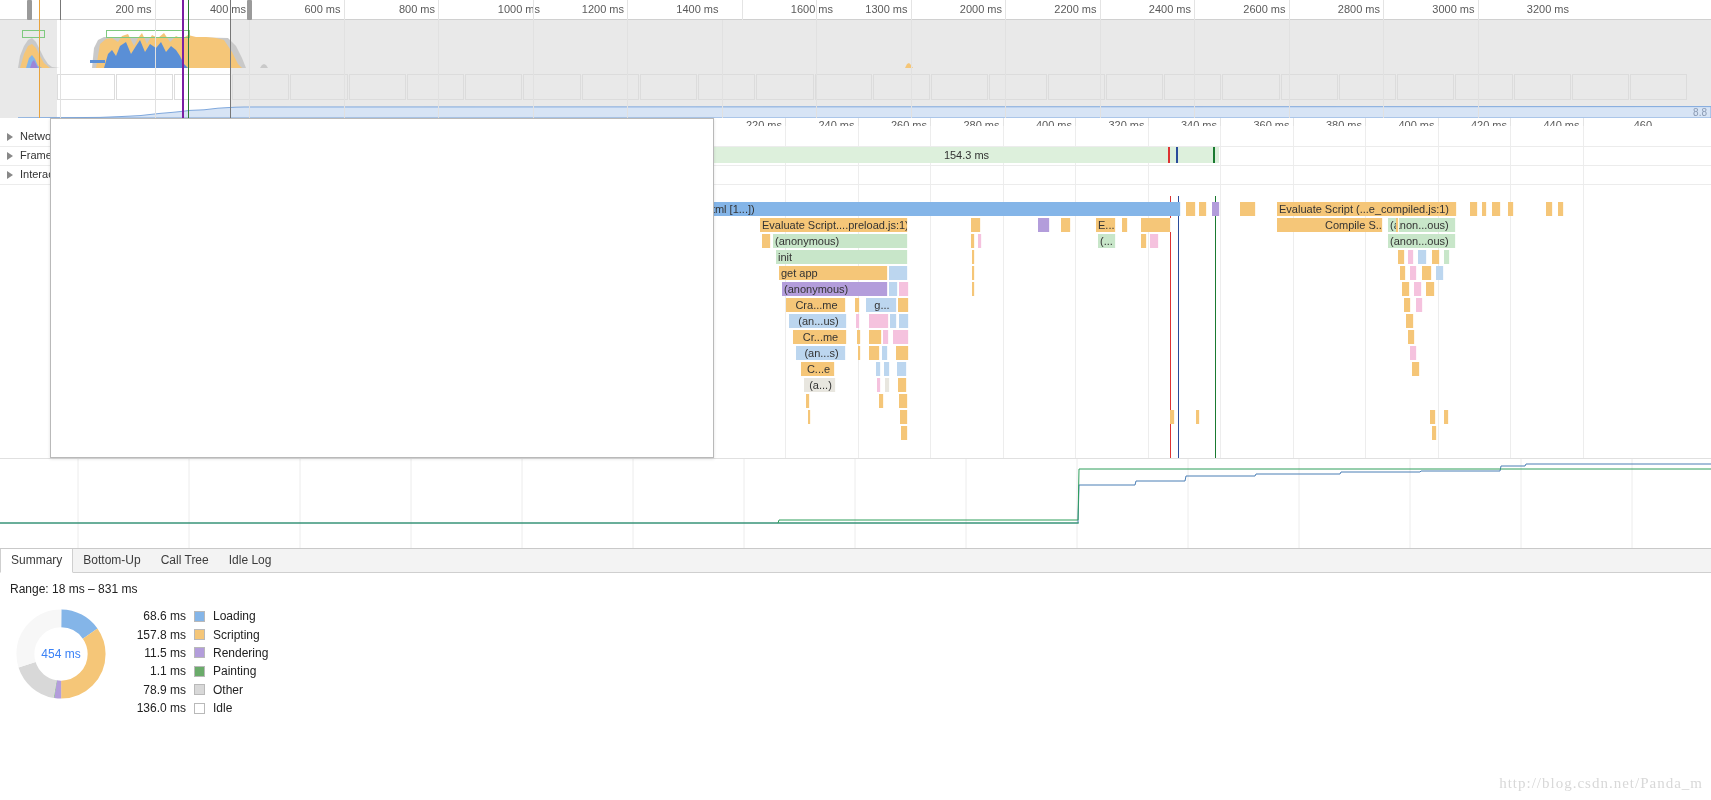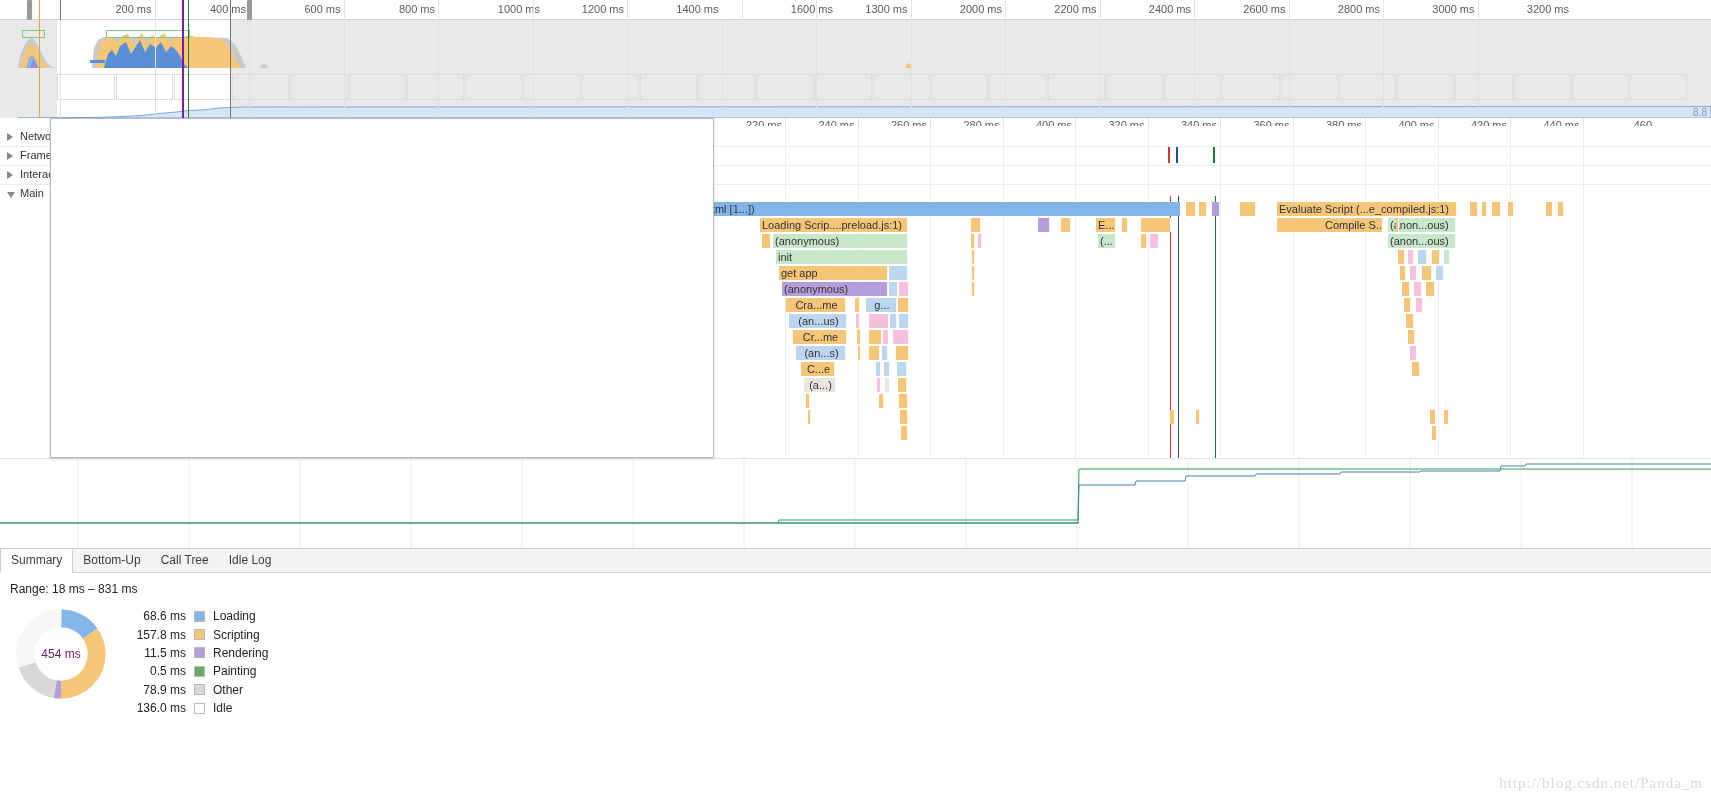--- a/index.html
+++ b/index.html
@@ -97,21 +97,21 @@
   .tab { position: relative; float: left; height: 24px; line-height: 23px; padding: 0 10px;
          font-size: 12px; color: #3c3c3c; cursor: default; }
   .tab.active { background: #fff; border-left: 1px solid #cfcfcf; border-right: 1px solid #cfcfcf;
                 border-bottom: 1px solid #fff; }
   #range-line { position: absolute; left: 10px; top: 33px; font-size: 12px; color: #222; }
 
   #donut-wrap { position: absolute; left: 14px; top: 58px; width: 94px; height: 94px; }
   #donut { width: 94px; height: 94px; }
   #donut-center { position: absolute; left: 0; top: 0; width: 94px; height: 94px;
                   display: flex; align-items: center; justify-content: center;
-                  font-size: 12px; color: #701a75; }
+                  font-size: 12px; color: #3b82f6; }
 
   #legend { position: absolute; left: 120px; top: 58px; }
   .lrow { height: 18.4px; display: flex; align-items: center; font-size: 12px; color: #222; }
   .lrow .val { width: 66px; text-align: right; }
   .lrow .sw { width: 11px; height: 11px; margin: 0 8px; border: 1px solid #b9b9b9; }
   .lrow .nm { }
 
   #watermark { position: absolute; right: 8px; bottom: 8px; font-size: 15px;
                color: #d8d8d8; font-family: "Liberation Serif", serif; letter-spacing: 1px; }
 
@@ -356,25 +356,22 @@
       <span class="tname">Network</span>
     </div>
     <div class="track-hdr" style="top:21px;">
       <span class="tri"></span>
       <span class="tname">Frames</span>
     </div>
     <div class="track-hdr" style="top:40px;">
       <span class="tri"></span>
       <span class="tname">Interactions</span>
     </div>
-    <div class="track-hdr open" style="top:59px;border-bottom:none;">
-      <span class="tri"></span>
-      <span class="tname">Main</span>
-    </div>
-
+
+    <div class="greenband" style="left:714px;top:21px;width:505px;">154.3 ms</div>
     <div style="position:absolute;left:1168px;top:21px;width:2px;height:16px;background:#d33;"></div>
     <div style="position:absolute;left:1176px;top:21px;width:2px;height:16px;background:#2a4b9b;"></div>
     <div style="position:absolute;left:1213px;top:21px;width:2px;height:16px;background:#1a7a30;"></div>
 
     <div class="vline vl-red" style="left:1170px;top:70px;height:262px;"></div>
     <div class="vline vl-blue" style="left:1178px;top:70px;height:262px;"></div>
     <div class="vline vl-green" style="left:1215px;top:70px;height:262px;"></div>
 
     <div class="bar c-load" style="left:618px;top:76px;width:563px;">Parse HTML (src.html [1...])</div>
     <div class="bar c-script" style="left:1186px;top:76px;width:10px;"></div>
@@ -382,21 +379,21 @@
     <div class="bar c-render" style="left:1212px;top:76px;width:8px;"></div>
     <div class="bar c-script" style="left:1240px;top:76px;width:16px;"></div>
     <div class="bar c-script" style="left:1277px;top:76px;width:180px;">Evaluate Script (...e_compiled.js:1)</div>
     <div class="bar c-script" style="left:1470px;top:76px;width:8px;"></div>
     <div class="bar c-script" style="left:1482px;top:76px;width:5px;"></div>
     <div class="bar c-script" style="left:1492px;top:76px;width:9px;"></div>
     <div class="bar c-script" style="left:1508px;top:76px;width:6px;"></div>
     <div class="bar c-script" style="left:1546px;top:76px;width:7px;"></div>
     <div class="bar c-script" style="left:1558px;top:76px;width:6px;"></div>
 
-    <div class="bar c-script" style="left:760px;top:92px;width:148px;">Loading Scrip....preload.js:1)</div>
+    <div class="bar c-script" style="left:760px;top:92px;width:148px;">Evaluate Script....preload.js:1)</div>
     <div class="bar c-script" style="left:971px;top:92px;width:10px;"></div>
     <div class="bar c-render" style="left:1038px;top:92px;width:12px;"></div>
     <div class="bar c-script" style="left:1061px;top:92px;width:10px;"></div>
     <div class="bar c-script" style="left:1096px;top:92px;width:20px;">E...</div>
     <div class="bar c-script" style="left:1122px;top:92px;width:6px;"></div>
     <div class="bar c-script" style="left:1141px;top:92px;width:30px;"></div>
     <div class="bar c-script" style="left:1277px;top:92px;width:106px;padding-left:48px;">Compile S...led.js:1)</div>
     <div class="bar c-paint" style="left:1388px;top:92px;width:68px;">(anon...ous)</div>
     <div class="bar c-script" style="left:1396px;top:92px;width:0px;"></div>
 
@@ -541,21 +538,21 @@
         <span class="val">157.8 ms</span>
         <span class="sw" style="background:#f5c678;"></span>
         <span class="nm">Scripting</span>
       </div>
       <div class="lrow">
         <span class="val">11.5 ms</span>
         <span class="sw" style="background:#b39ddb;"></span>
         <span class="nm">Rendering</span>
       </div>
       <div class="lrow">
-        <span class="val">0.5 ms</span>
+        <span class="val">1.1 ms</span>
         <span class="sw" style="background:#6aab6a;"></span>
         <span class="nm">Painting</span>
       </div>
       <div class="lrow">
         <span class="val">78.9 ms</span>
         <span class="sw" style="background:#d8d8d8;"></span>
         <span class="nm">Other</span>
       </div>
       <div class="lrow">
         <span class="val">136.0 ms</span>

